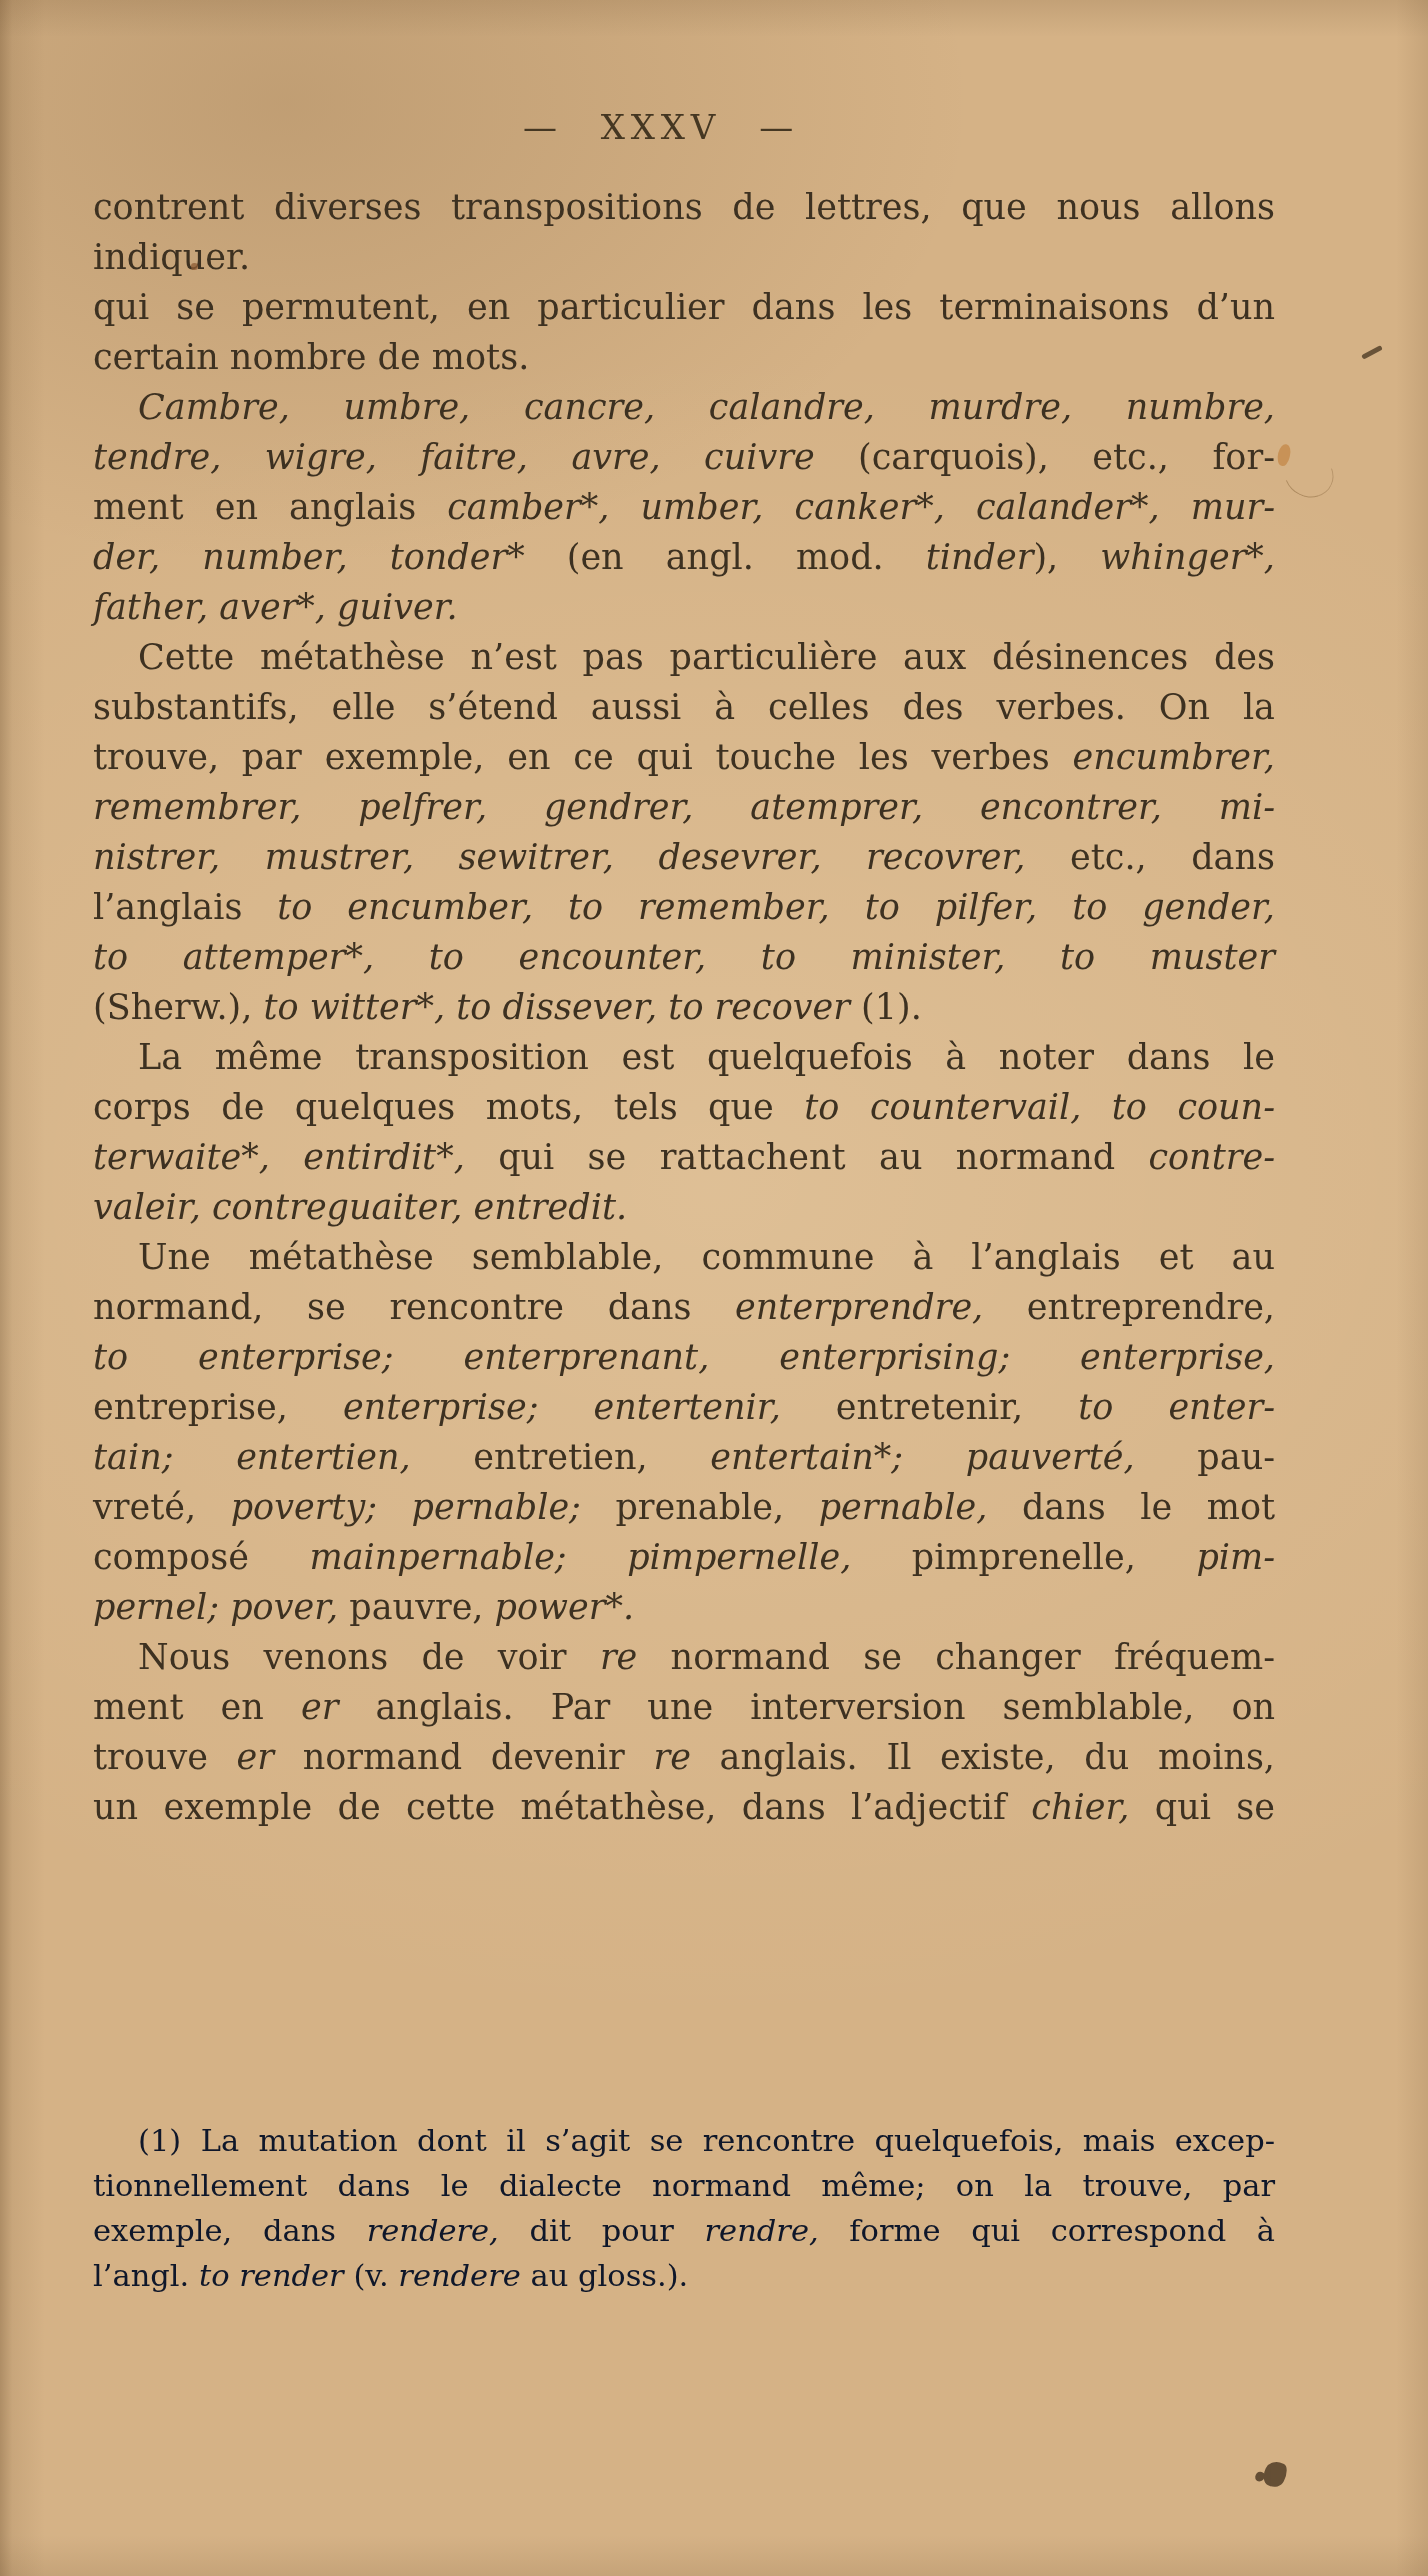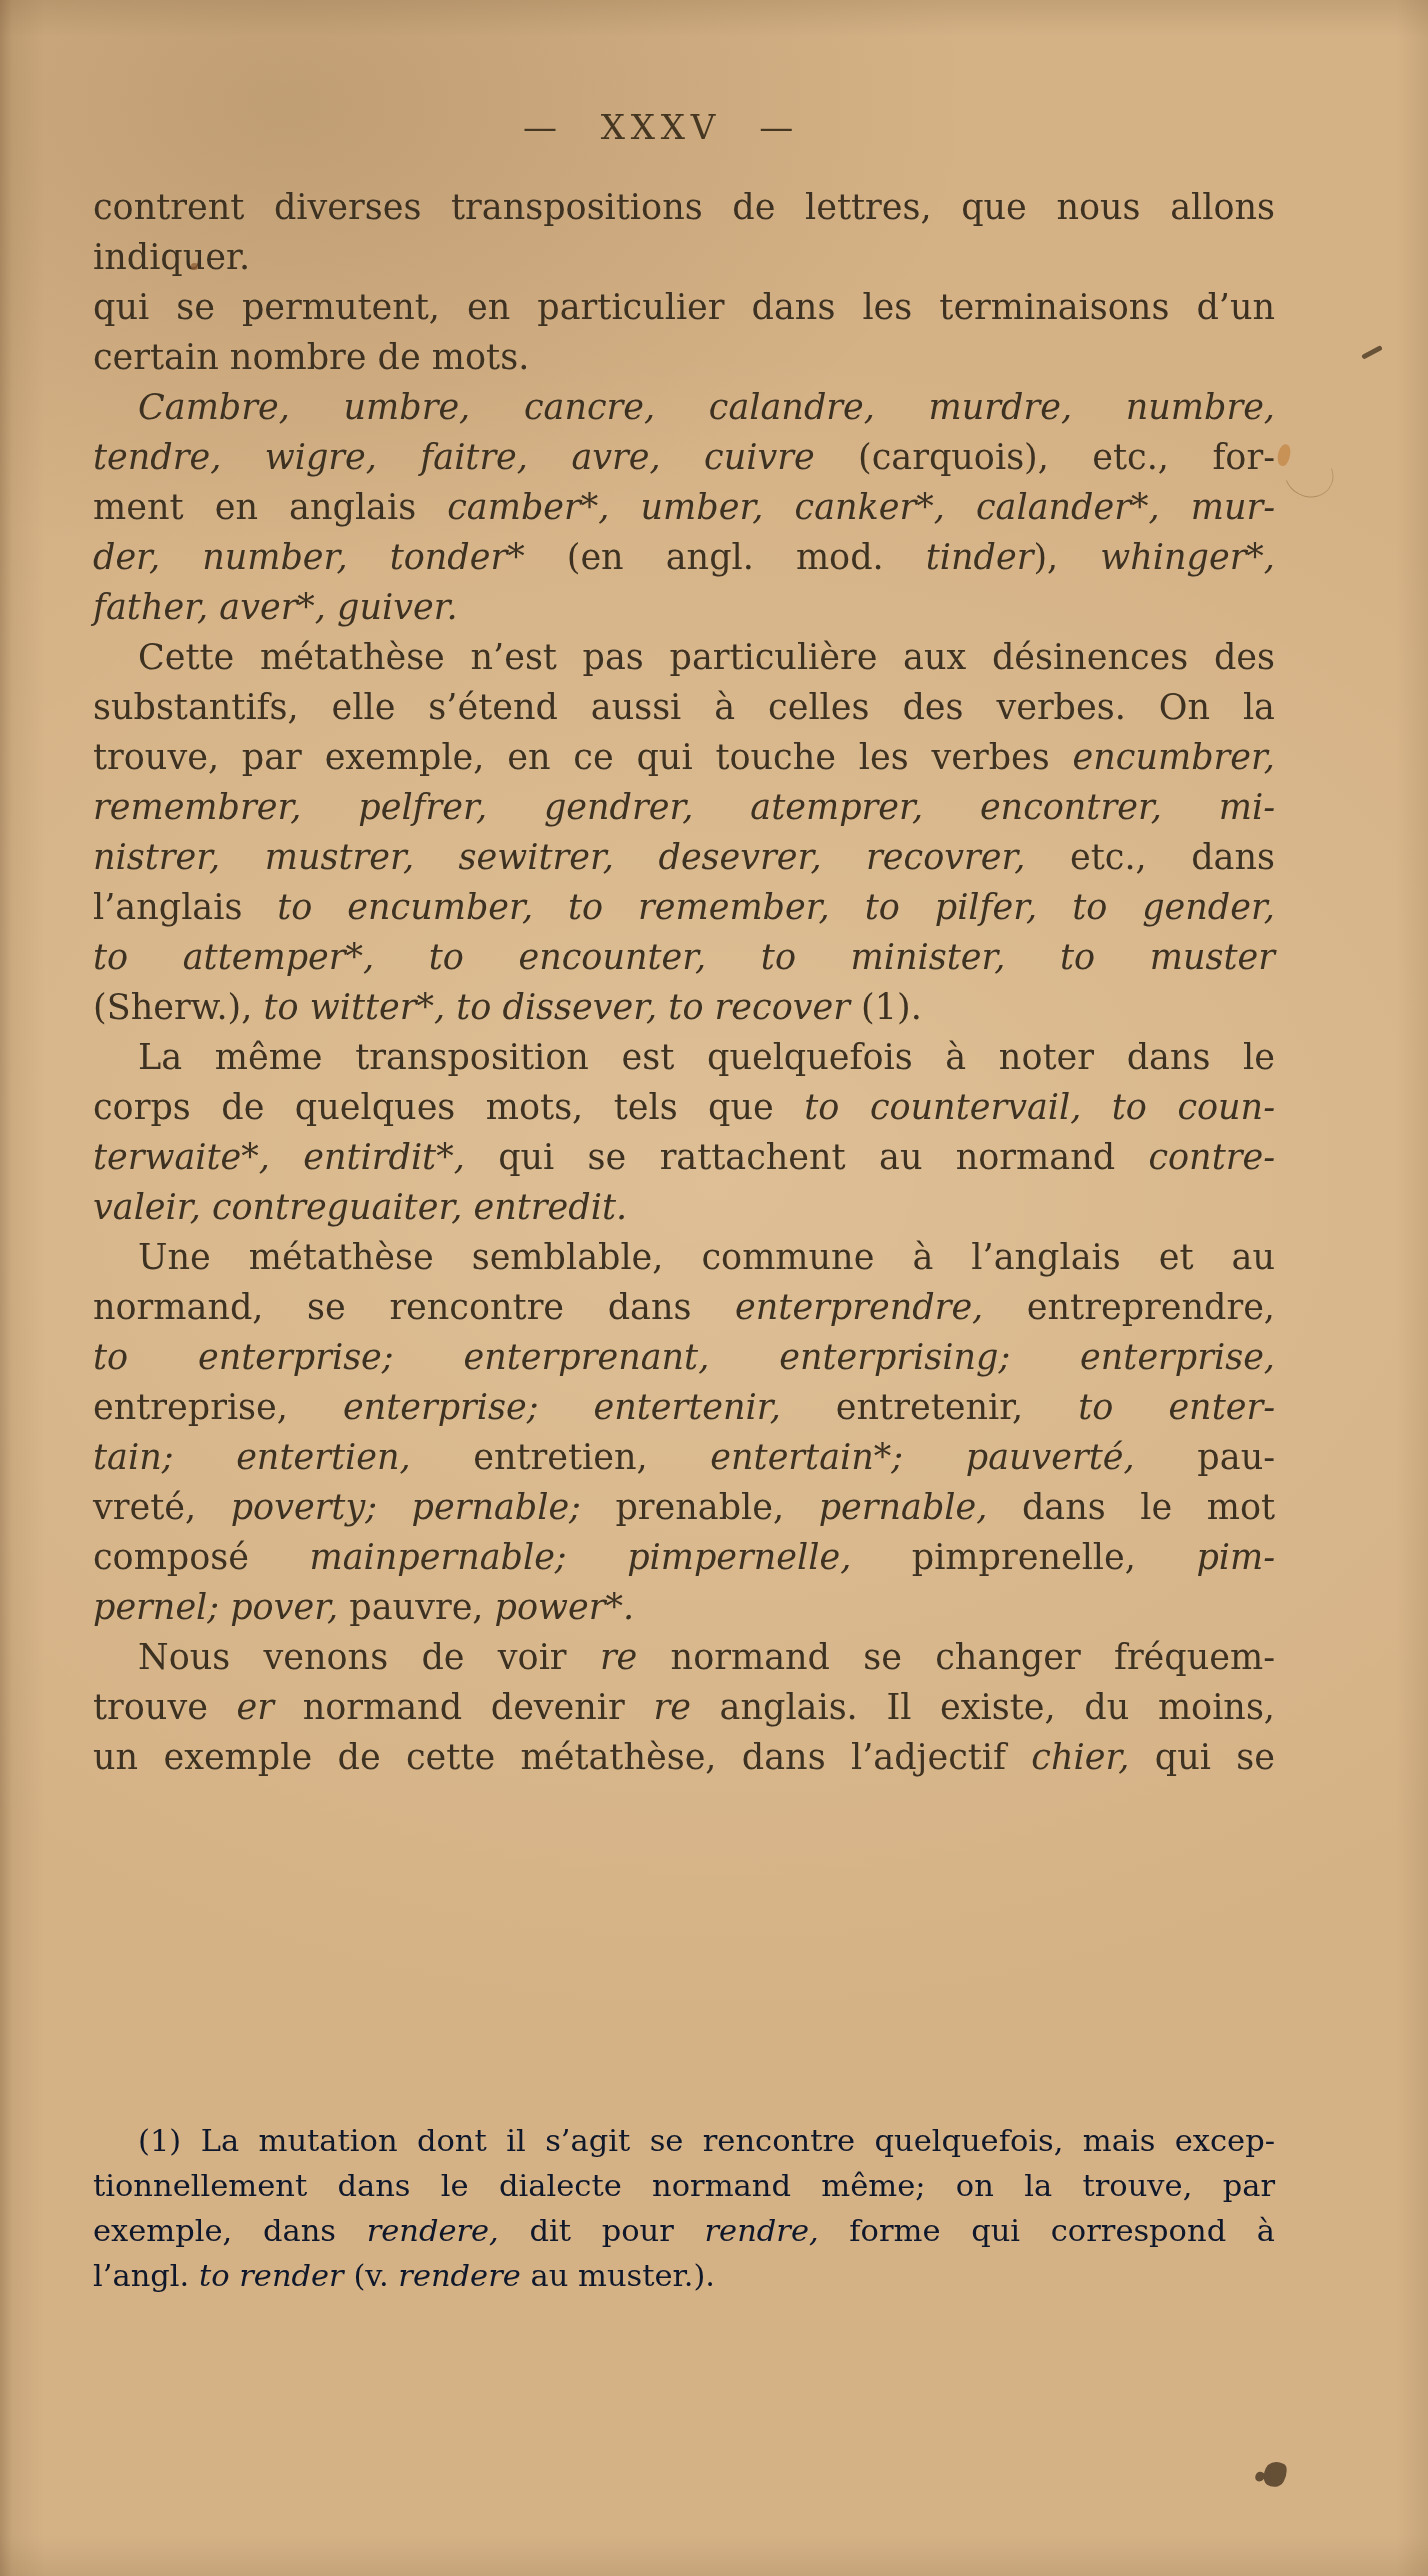--- a/index.html
+++ b/index.html
@@ -142,31 +142,32 @@
       <div class="line j"><span class="r">normand, se rencontre dans </span><span class="i">enterprendre,</span><span class="r"> entreprendre,</span></div>
       <div class="line j"><span class="i">to enterprise; enterprenant, enterprising; enterprise,</span></div>
       <div class="line j"><span class="r">entreprise, </span><span class="i">enterprise; entertenir,</span><span class="r"> entretenir, </span><span class="i">to enter-</span></div>
       <div class="line j"><span class="i">tain; entertien,</span><span class="r"> entretien, </span><span class="i">entertain*; pauverté,</span><span class="r"> pau-</span></div>
       <div class="line j"><span class="r">vreté, </span><span class="i">poverty; pernable;</span><span class="r"> prenable, </span><span class="i">pernable,</span><span class="r"> dans le mot</span></div>
       <div class="line j"><span class="r">composé </span><span class="i">mainpernable; pimpernelle,</span><span class="r"> pimprenelle, </span><span class="i">pim-</span></div>
       <div class="line nj"><span class="i">pernel; pover,</span><span class="r"> pauvre, </span><span class="i">power*.</span></div>
     </div>
     <div>
       <div class="line j first"><span class="r">Nous venons de voir </span><span class="i">re</span><span class="r"> normand se changer fréquem-</span></div>
+      <div class="line j"><span class="r">ment en </span><span class="i">er</span><span class="r"> anglais. Par une interversion semblable, on</span></div>
       <div class="line j"><span class="r">trouve </span><span class="i">er</span><span class="r"> normand devenir </span><span class="i">re</span><span class="r"> anglais. Il existe, du moins,</span></div>
       <div class="line j"><span class="r">un exemple de cette métathèse, dans l’adjectif </span><span class="i">chier,</span><span class="r"> qui se</span></div>
     </div>
   </div>
 
 <div class="footnote">
     <div>
       <div class="line j first"><span class="r">(1) La mutation dont il s’agit se rencontre quelquefois, mais excep-</span></div>
       <div class="line j"><span class="r">tionnellement dans le dialecte normand même; on la trouve, par</span></div>
       <div class="line j"><span class="r">exemple, dans </span><span class="i">rendere,</span><span class="r"> dit pour </span><span class="i">rendre,</span><span class="r"> forme qui correspond à</span></div>
-      <div class="line nj"><span class="r">l’angl. </span><span class="i">to render</span><span class="r"> (v. </span><span class="i">rendere</span><span class="r"> au muster.).</span></div>
+      <div class="line nj"><span class="r">l’angl. </span><span class="i">to render</span><span class="r"> (v. </span><span class="i">rendere</span><span class="r"> au gloss.).</span></div>
     </div>
   </div>
 
 <div class="tiny-dot"></div>
 <div class="pen-dash"></div>
 <div class="paper-fleck"></div>
 <div class="hair-squiggle"></div>
 <div class="ink-blot"></div>
 
 

